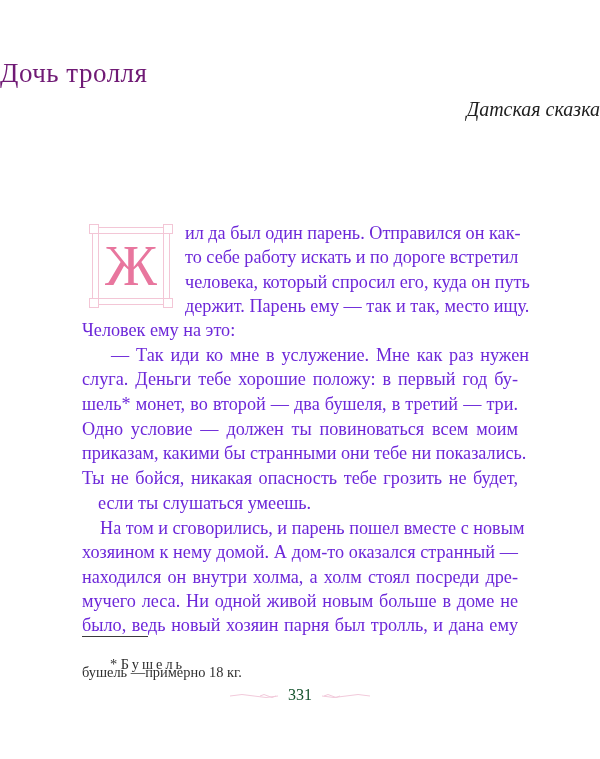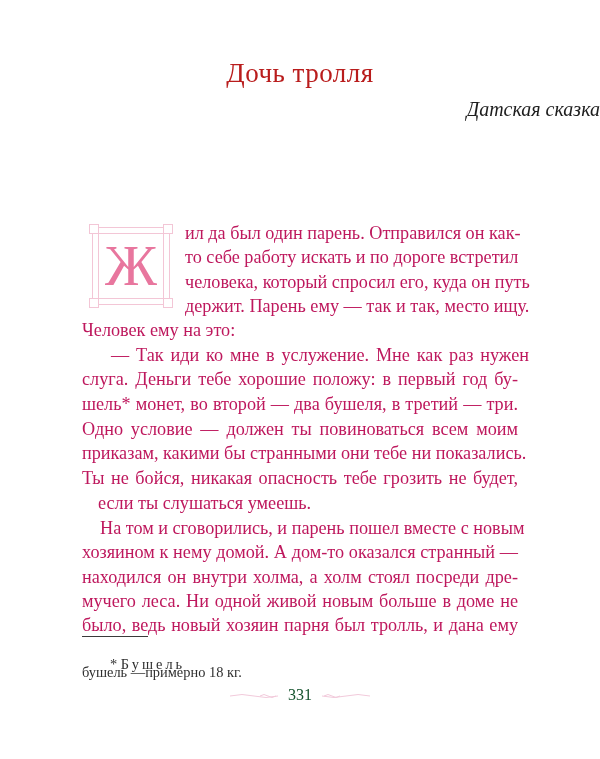--- a/index.html
+++ b/index.html
@@ -1,36 +1,36 @@
 <!DOCTYPE html>
 <html><head>
 <meta charset="utf-8">
 <style>
   html, body { margin: 0; padding: 0; background: #ffffff; }
   body { width: 600px; height: 759px; position: relative; overflow: hidden;
          font-family: "Liberation Serif", "DejaVu Serif", serif; color: #2b2b2b; }
   .page { position: absolute; left: 0; top: 0; width: 600px; height: 759px; }
 
-  .title { position: absolute; left: 0; width: 600px; top: 58px; text-align: center;
-           font-size: 27px; color: #b91c1c; letter-spacing: 0.5px; }
+  .title { position: absolute; left: 0; width: 600px; top: 58px; text-align: left;
+           font-size: 27px; color: #701a75; letter-spacing: 0.5px; }
   .subtitle { position: absolute; left: 0; width: 600px; top: 98px; text-align: right;
               font-size: 20px; font-style: italic; color: #1e1e1e; }
 
   .dropcap { position: absolute; left: 92px; top: 227px; width: 78px; height: 78px; box-sizing: border-box; }
   .dropcap .outer { position: absolute; inset: 0; border: 1.5px solid #f3c6d6; }
   .dropcap .inner { position: absolute; left: 6px; top: 6px; right: 6px; bottom: 6px; border: 1.5px solid #f3c6d6; }
   .dropcap .corner { position: absolute; width: 8px; height: 8px; border: 1.5px solid #f3c6d6; background: #fff; }
   .dropcap .c-tl { left: -3px; top: -3px; }
   .dropcap .c-tr { right: -3px; top: -3px; }
   .dropcap .c-bl { left: -3px; bottom: -3px; }
   .dropcap .c-br { right: -3px; bottom: -3px; }
   .dropcap .letter { position: absolute; left: 0; top: 8px; width: 78px; text-align: center;
                      font-size: 58px; line-height: 62px; color: #e8769e; }
 
-  .line { position: absolute; font-size: 18.2px; line-height: 24px; white-space: nowrap; color: #be185d; }
+  .line { position: absolute; font-size: 18.2px; line-height: 24px; white-space: nowrap; color: #6d28d9; }
   .justify { text-align: justify; text-align-last: justify; }
 
   .fn-rule { position: absolute; left: 82px; top: 636px; width: 66px; height: 1px; background: #3a3a3a; }
   .fn { position: absolute; font-size: 14.4px; line-height: 20px; white-space: nowrap; color: #2f2f2f; }
   .spaced { letter-spacing: 3px; }
 
   .pagenum { position: absolute; left: 0; width: 600px; top: 686px; text-align: center;
              font-size: 16px; color: #14532d; }
   .orn { display: inline-block; vertical-align: middle; width: 48px; height: 8px; margin: 0 6px; }
 </style>

